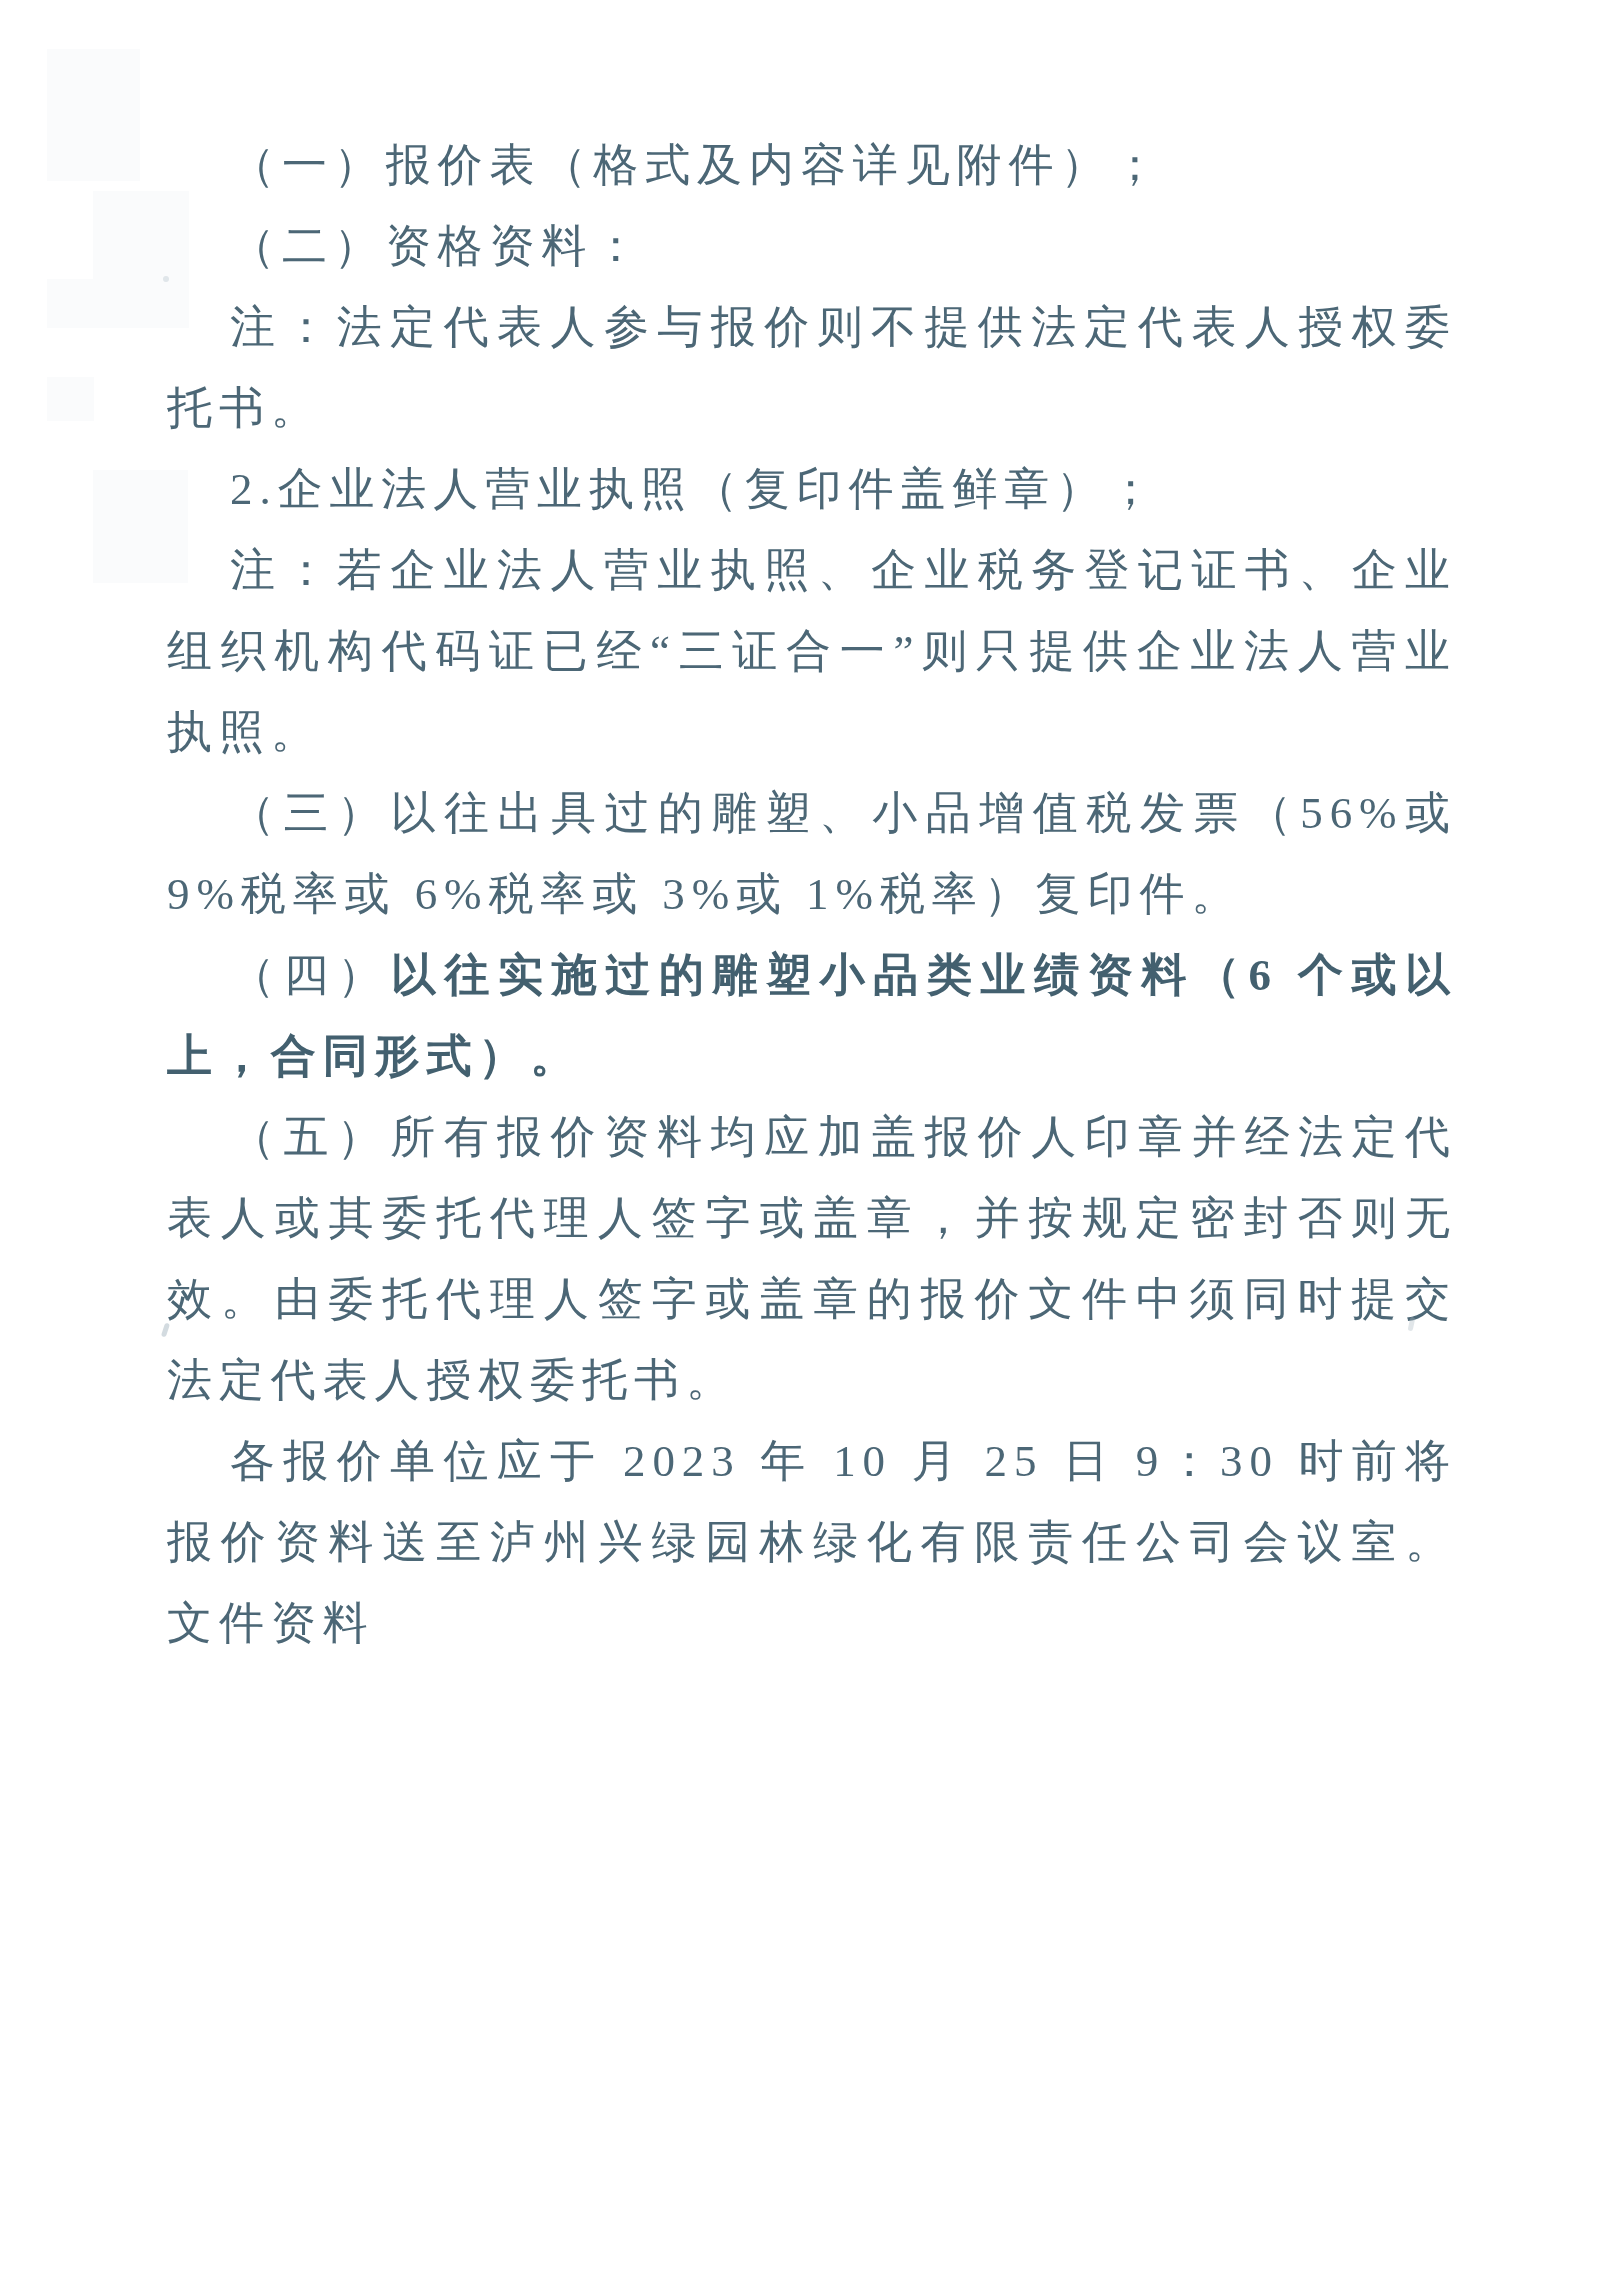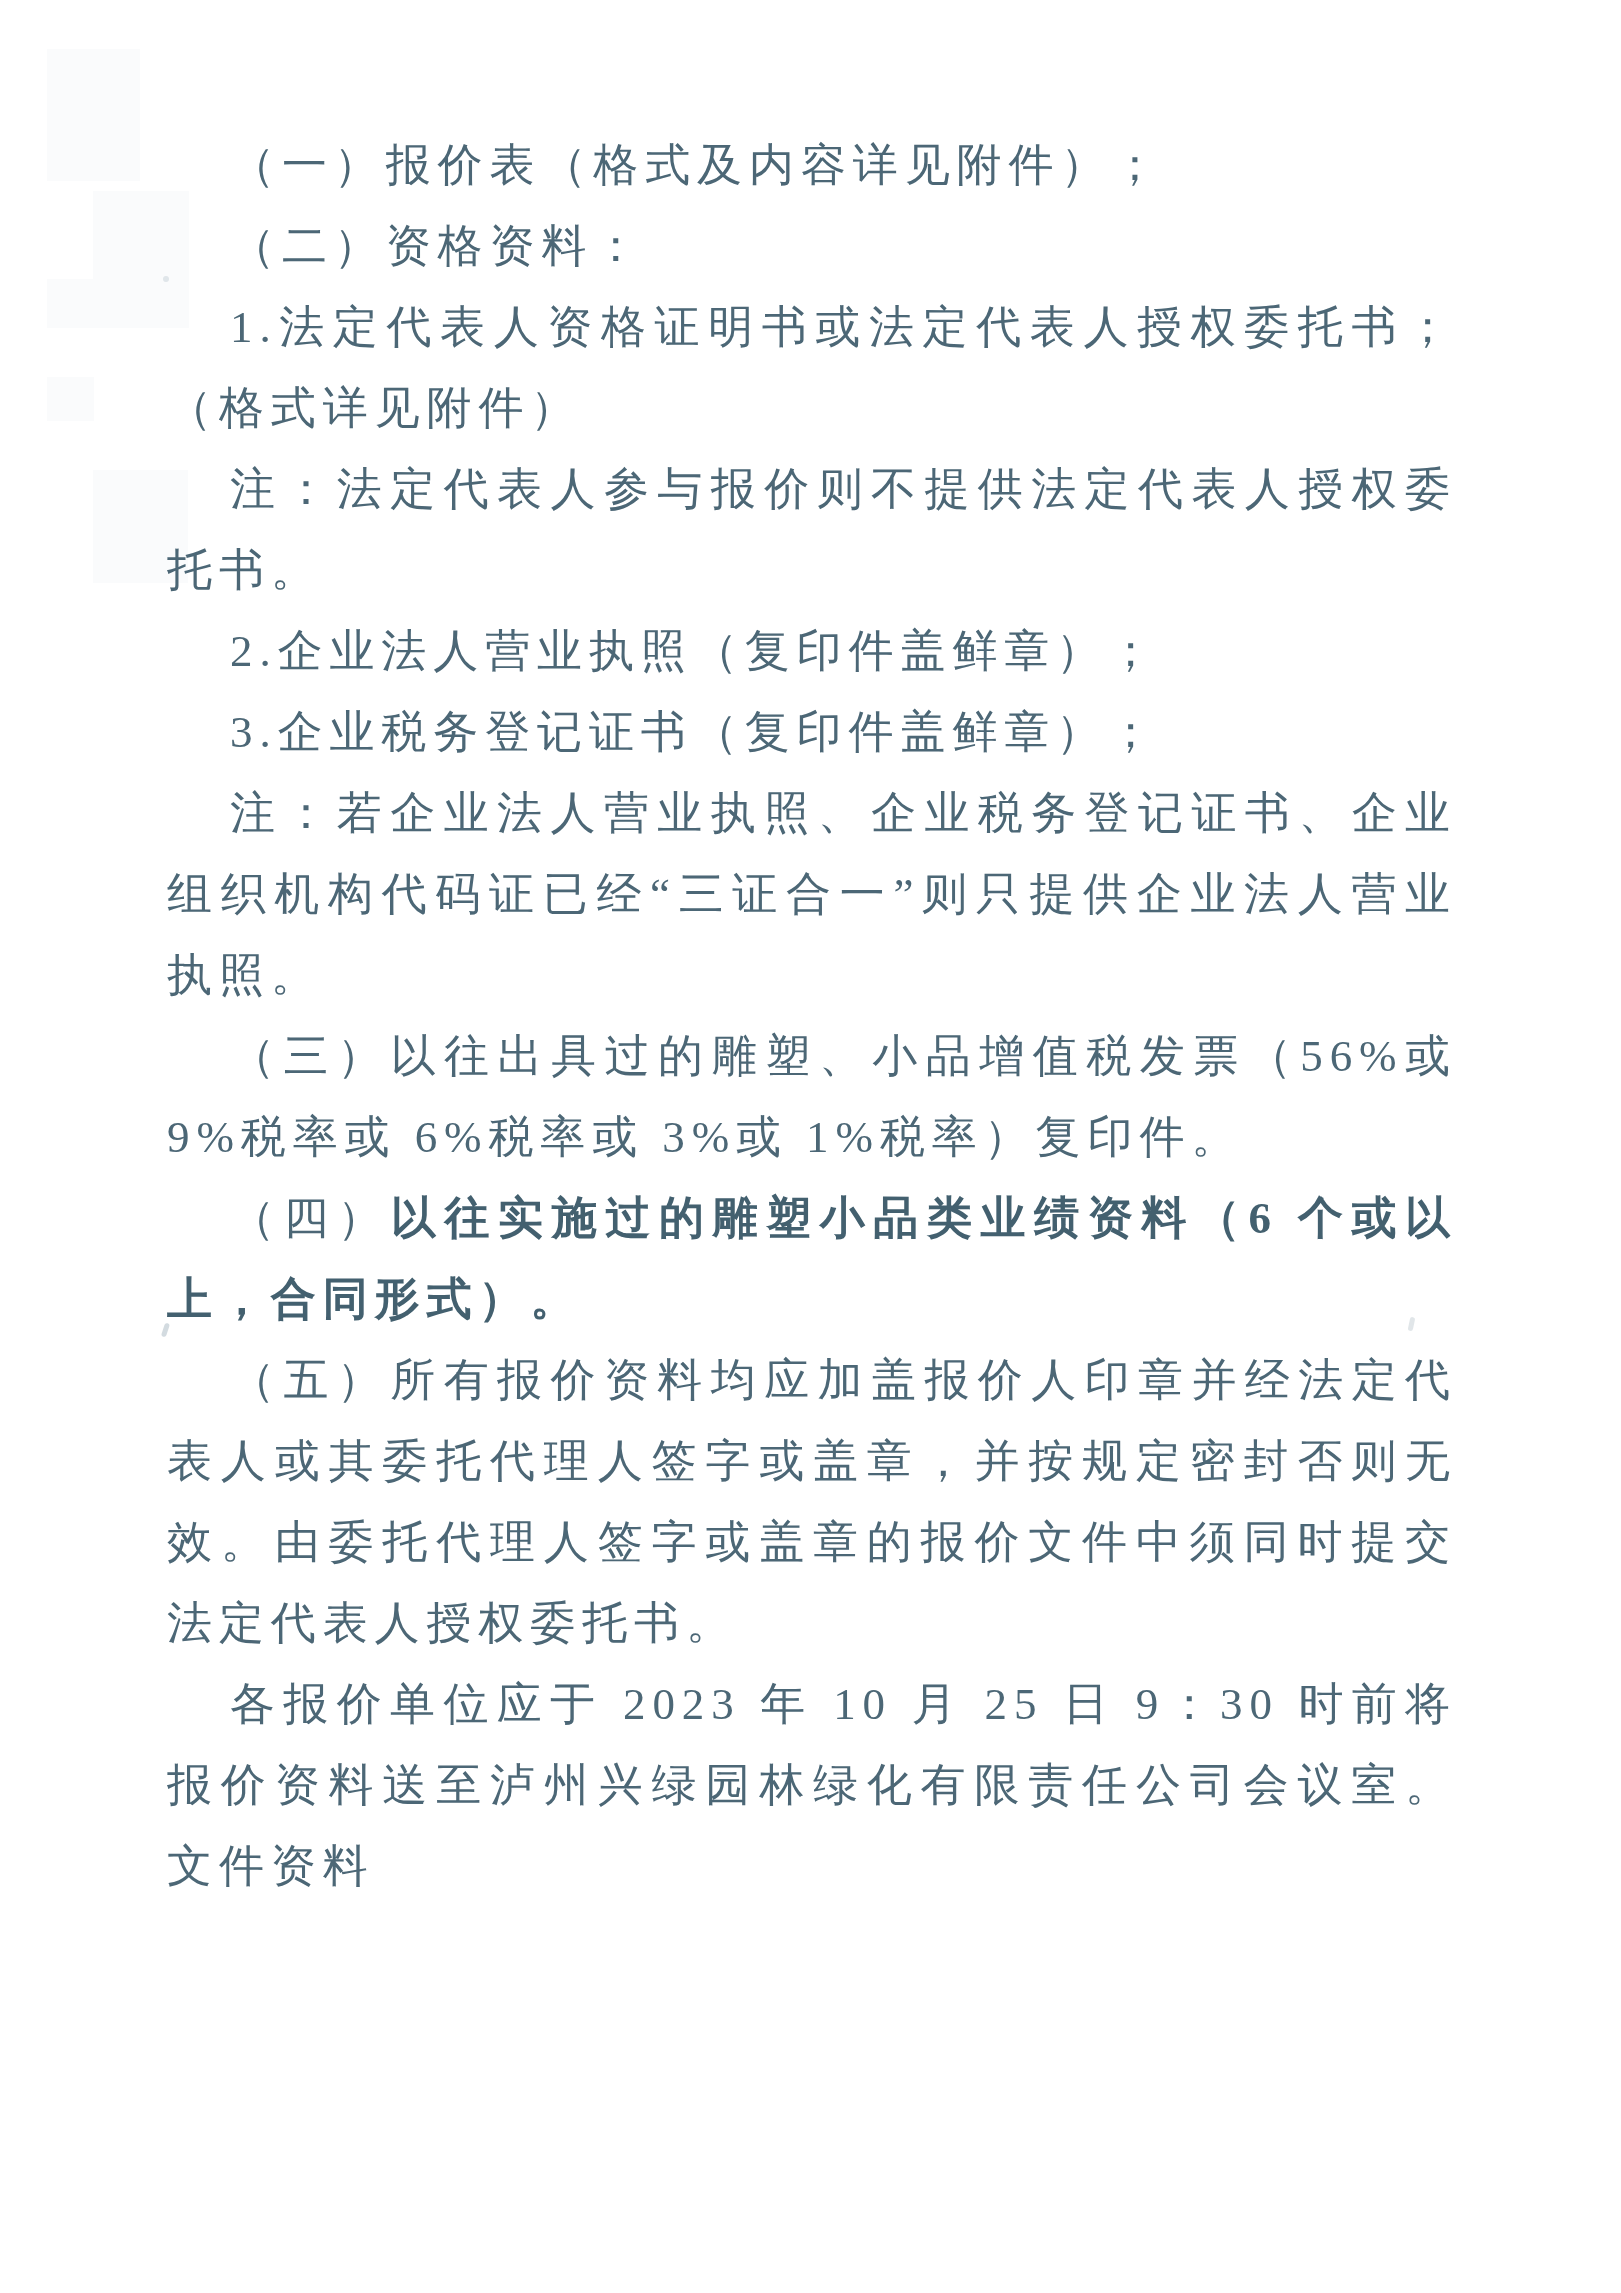--- a/index.html
+++ b/index.html
@@ -70,24 +70,22 @@
 
   <div class="smudge" style="left:47px; top:49px; width:93px; height:132px;"></div>
   <div class="smudge" style="left:93px; top:191px; width:96px; height:137px;"></div>
   <div class="smudge" style="left:47px; top:279px; width:93px; height:49px;"></div>
   <div class="smudge" style="left:47px; top:377px; width:47px; height:44px;"></div>
   <div class="smudge" style="left:93px; top:470px; width:95px; height:113px;"></div>
 
   <div class="content">
     <p class="para"><span>（一）报价表（格式及内容详见附件）；</span></p>
     <p class="para"><span>（二）资格资料：</span></p>
-    <p class="para"><span>1.法定代表人资格证明书或法定代表人授权委托书；（格式详见附件）</span></p>
     <p class="para"><span>注：法定代表人参与报价则不提供法定代表人授权委托书。</span></p>
     <p class="para"><span>2.企业法人营业执照（复印件盖鲜章）；</span></p>
-    <p class="para"><span>3.企业税务登记证书（复印件盖鲜章）；</span></p>
     <p class="para"><span>注：若企业法人营业执照、企业税务登记证书、企业组织机构代码证已经“三证合一”则只提供企业法人营业执照。</span></p>
     <p class="para"><span>（三）以往出具过的雕塑、小品增值税发票（56%或 9%税率或 6%税率或 3%或 1%税率）复印件。</span></p>
     <p class="para"><span>（四）</span><span class="bold">以往实施过的雕塑小品类业绩资料（6 个或以上，合同形式）。</span></p>
     <p class="para"><span>（五）所有报价资料均应加盖报价人印章并经法定代表人或其委托代理人签字或盖章，并按规定密封否则无效。由委托代理人签字或盖章的报价文件中须同时提交法定代表人授权委托书。</span></p>
     <p class="para"><span>各报价单位应于 2023 年 10 月 25 日 9：30 时前将报价资料送至泸州兴绿园林绿化有限责任公司会议室。文件资料</span></p>
   </div>
 
   <div class="dot" style="left:163px; top:276px;"></div>
   <div class="speck small" style="left:163px; top:1323px; transform:rotate(18deg);"></div>
   <div class="speck small" style="left:1409px; top:1317px; opacity:0.35;"></div>

